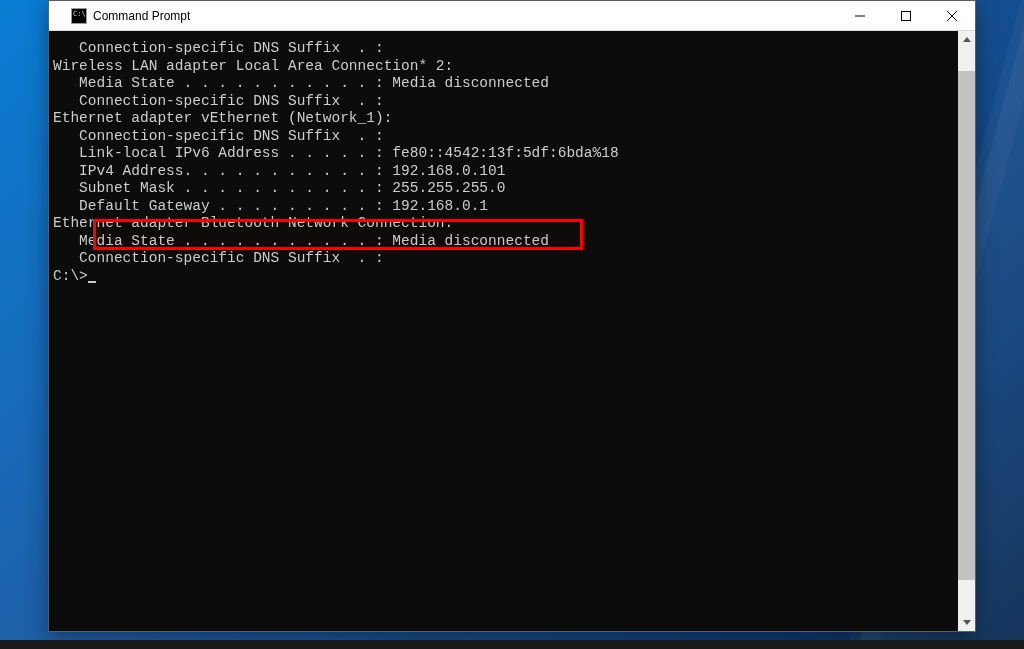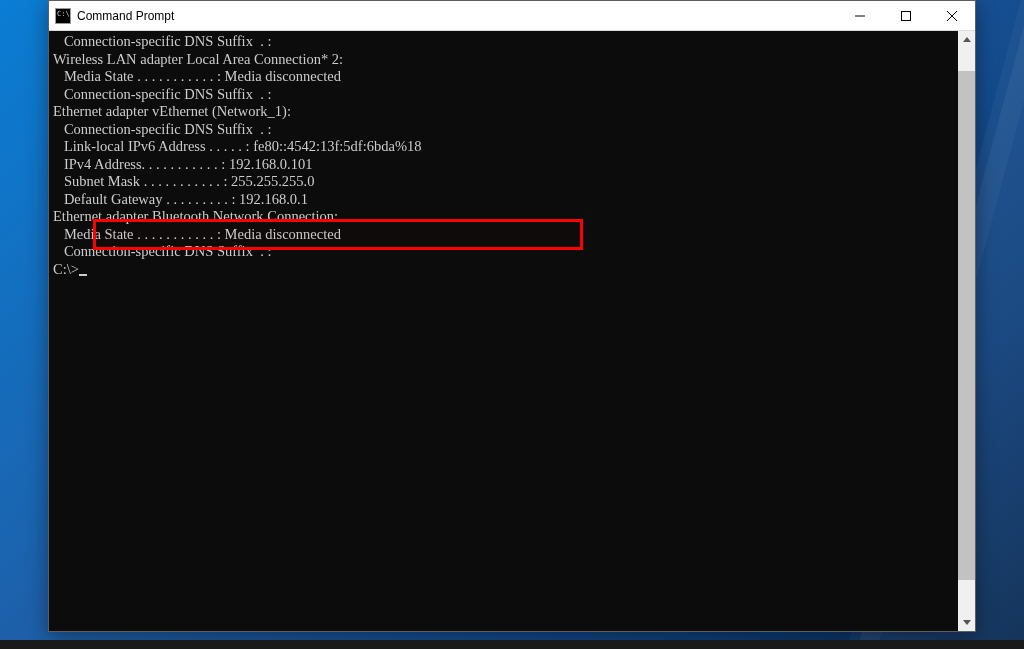--- a/index.html
+++ b/index.html
@@ -41,21 +41,21 @@
       border: 1px solid #5e5e5e;
       box-shadow: 0 4px 20px rgba(0,0,0,0.4);
       display: flex;
       flex-direction: column;
     }
     .titlebar {
       height: 30px;
       background: #fff;
       display: flex;
       align-items: center;
-      padding-left: 6px;
+      padding-left: 22px;
       border-bottom: 1px solid #dcdcdc;
     }
     .title-icon {
       width: 16px;
       height: 16px;
       background: #000;
       border: 1px solid #999;
       margin-right: 6px;
       position: relative;
     }
@@ -92,22 +92,22 @@
       background: #0c0c0c;
       position: relative;
       overflow: hidden;
     }
     .console-content {
       position: absolute;
       top: 0;
       left: 0;
       right: 17px;
       bottom: 0;
-      padding: 2px 0 0 4px;
-      font-family: Liberation Serif, serif;
+      padding: 9px 0 0 4px;
+      font-family: Liberation Mono, monospace;
       font-size: 14.5px;
       line-height: 17.5px;
       color: #cccccc;
       white-space: pre;
     }
     .line { display: block; }
     .highlight-box {
       position: absolute;
       border: 3px solid #ff0000;
       background: rgba(255,0,0,0.02);

